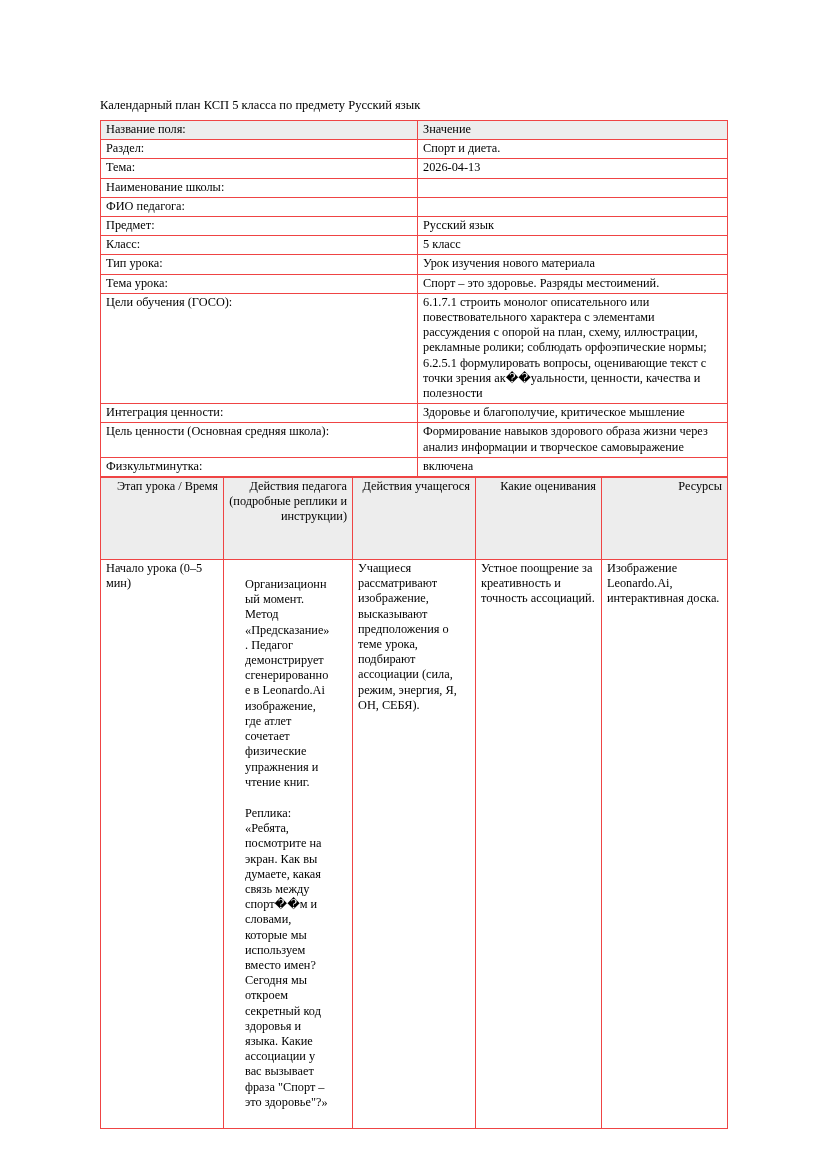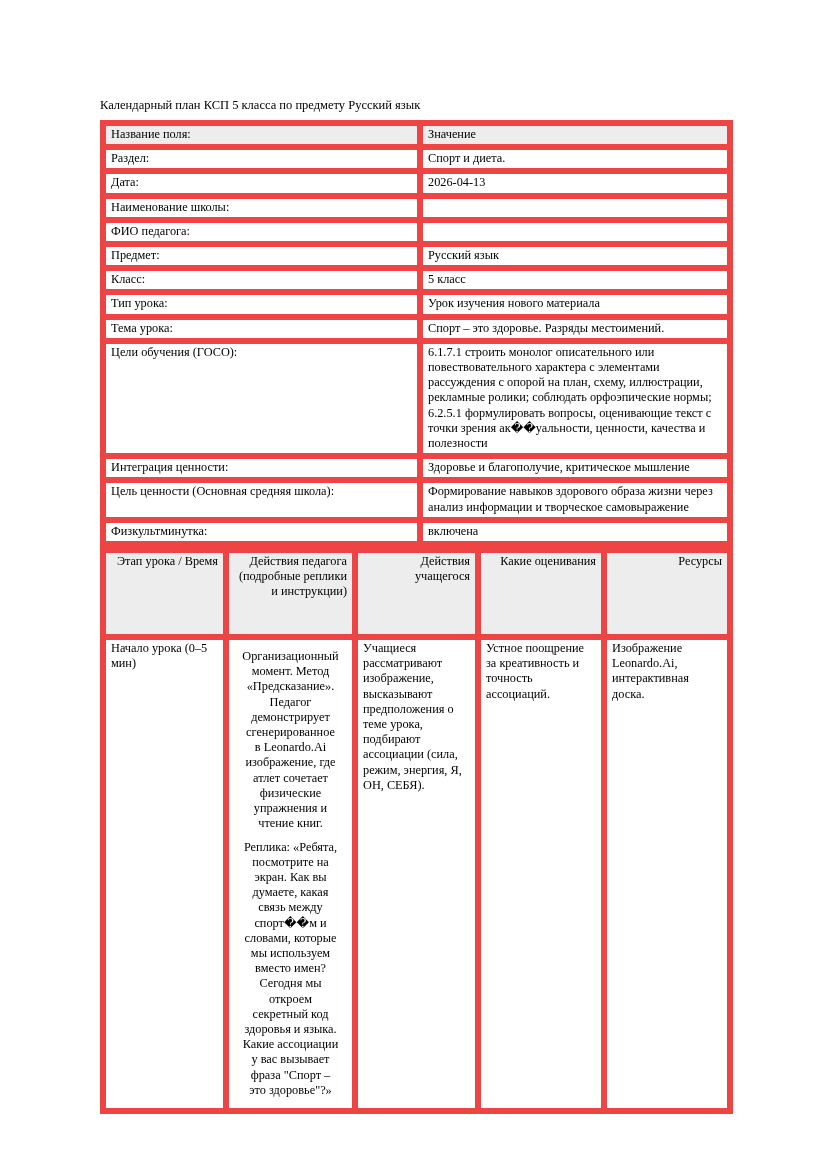--- a/index.html
+++ b/index.html
@@ -28,21 +28,21 @@
     margin: 0 0 7px 0;
     white-space: nowrap;
   }
   table.doc-table {
     border-collapse: collapse;
     width: 627px;
     table-layout: fixed;
     font-size: 12.3px;
   }
   table.doc-table td {
-    border: 6px solid #ef4444;
+    border: 1px solid #ef4444;
     padding: 1px 5px 2px 5px;
     vertical-align: top;
     line-height: 15.2px;
     word-wrap: break-word;
     overflow-wrap: break-word;
   }
   .hdr-row td {
     background: #ededed;
   }
   
@@ -67,22 +67,21 @@
     padding: 2px 5px 3px 6px;
   }
   .t2 .hdr-row td {
     height: 78px;
     text-align: right;
   }
   .t2 .body-row td {
     height: 446px;
   }
   .cell-p {
-    margin: 8px;
-    text-align: center;
+    margin: 16px;
   }
   .cell-p + .cell-p {
     margin-top: 0;
   }
 </style>
 </head>
 <body>
 
 <div class="page">
 
@@ -96,21 +95,21 @@
     <tbody>
       <tr class="hdr-row">
         <td>Название поля:</td>
         <td>Значение</td>
       </tr>
       <tr>
         <td>Раздел:</td>
         <td>Спорт и диета.</td>
       </tr>
       <tr>
-        <td>Дата:</td>
+        <td>Тема:</td>
         <td>2026-04-13</td>
       </tr>
       <tr>
         <td>Наименование школы:</td>
         <td>&nbsp;</td>
       </tr>
       <tr>
         <td>ФИО педагога:</td>
         <td>&nbsp;</td>
       </tr>

